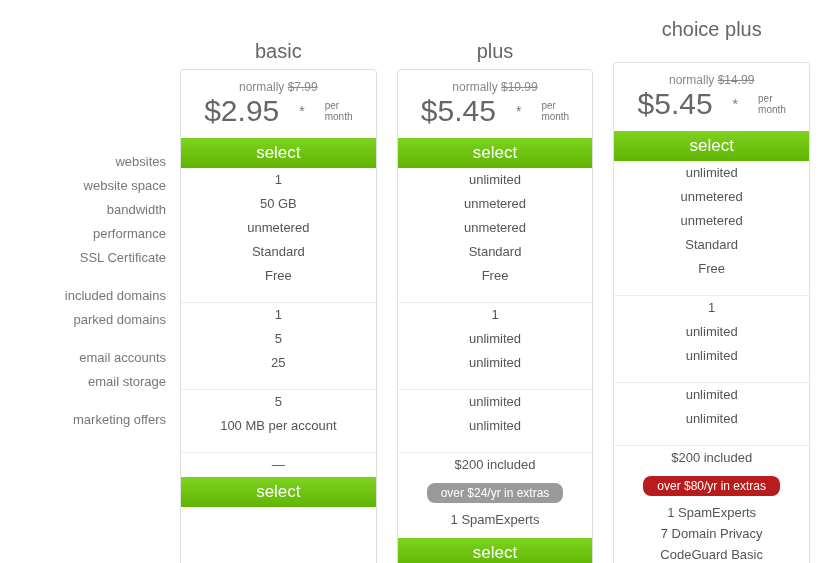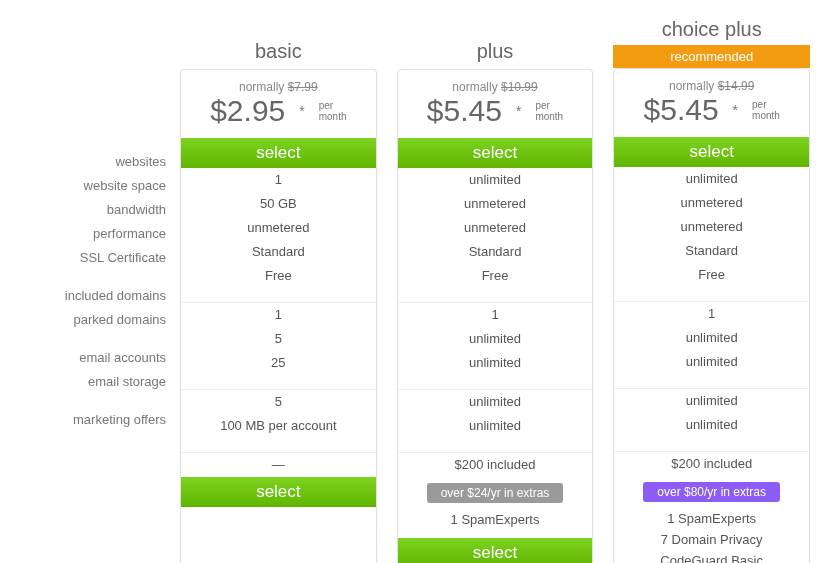--- a/index.html
+++ b/index.html
@@ -74,21 +74,21 @@
   }
   .normally {
     font-size: 12px;
     color: #888;
   }
   .normally .strike { text-decoration: line-through; }
   .price-line {
     display: flex;
     align-items: center;
     justify-content: center;
-    gap: 14px;
+    gap: 20px;
     color: #555;
   }
   .price-main {
     font-size: 30px;
     font-weight: 400;
     color: #666;
   }
   .price-star { font-size: 14px; vertical-align: super; color:#777;}
   .price-per { font-size: 10px; line-height:1.1; color:#777; text-align:left; }
   .select-btn {
@@ -105,28 +105,28 @@
     font-size: 13px;
     color: #555;
   }
   .feat-group { padding: 0 6px; border-top: 1px solid #eee; }
   .feat-group:first-child { border-top: none; }
   .feat-group .val { height: 24px; line-height: 24px; }
   .feat-group { margin-bottom: 0; padding-top:0; padding-bottom:0;}
   .feat-sep { height: 14px; }
   .extras-pill {
     display:inline-block;
-    border-radius: 3px;
+    border-radius: 8px;
     padding: 3px 14px;
     font-size: 12px;
     color: #fff;
     margin: 4px 0 6px;
   }
   .extras-pill.grey { background:#9a9a9a; }
-  .extras-pill.blue { background:#8b5cf6;text-align:center; }
+  .extras-pill.blue { background:#b91c1c;text-align:center; }
   .extras-block { text-align:center; padding: 2px 6px 8px; font-size:13px; color:#555;}
   .extras-block .line { padding: 3px 0; } 
 </style>
 </head>
 <body>
 
 <div class="pricing-wrap">
 
   <div class="labels-col">
     <div class="labels-group">
@@ -243,21 +243,20 @@
           <div class="extras-pill grey">over $24/yr in extras</div>
           <div class="line">1 SpamExperts</div>
         </div>
         <div class="select-btn">select</div>
       </div>
     </div>
 
     <div class="col has-badge">
       <div class="above">
         <div class="plan-name out" style="padding-bottom:2px">choice plus</div>
-        <div class="badge">recommended</div>
       </div>
       <div class="plan">
         <div class="price-block">
           <div class="normally">
             <span>normally</span>
             <span class="strike">$14.99</span>
           </div>
           <div class="price-line">
             <span class="price-main"><span>$</span><span>5.45</span></span>
             <span class="price-star">*</span>

